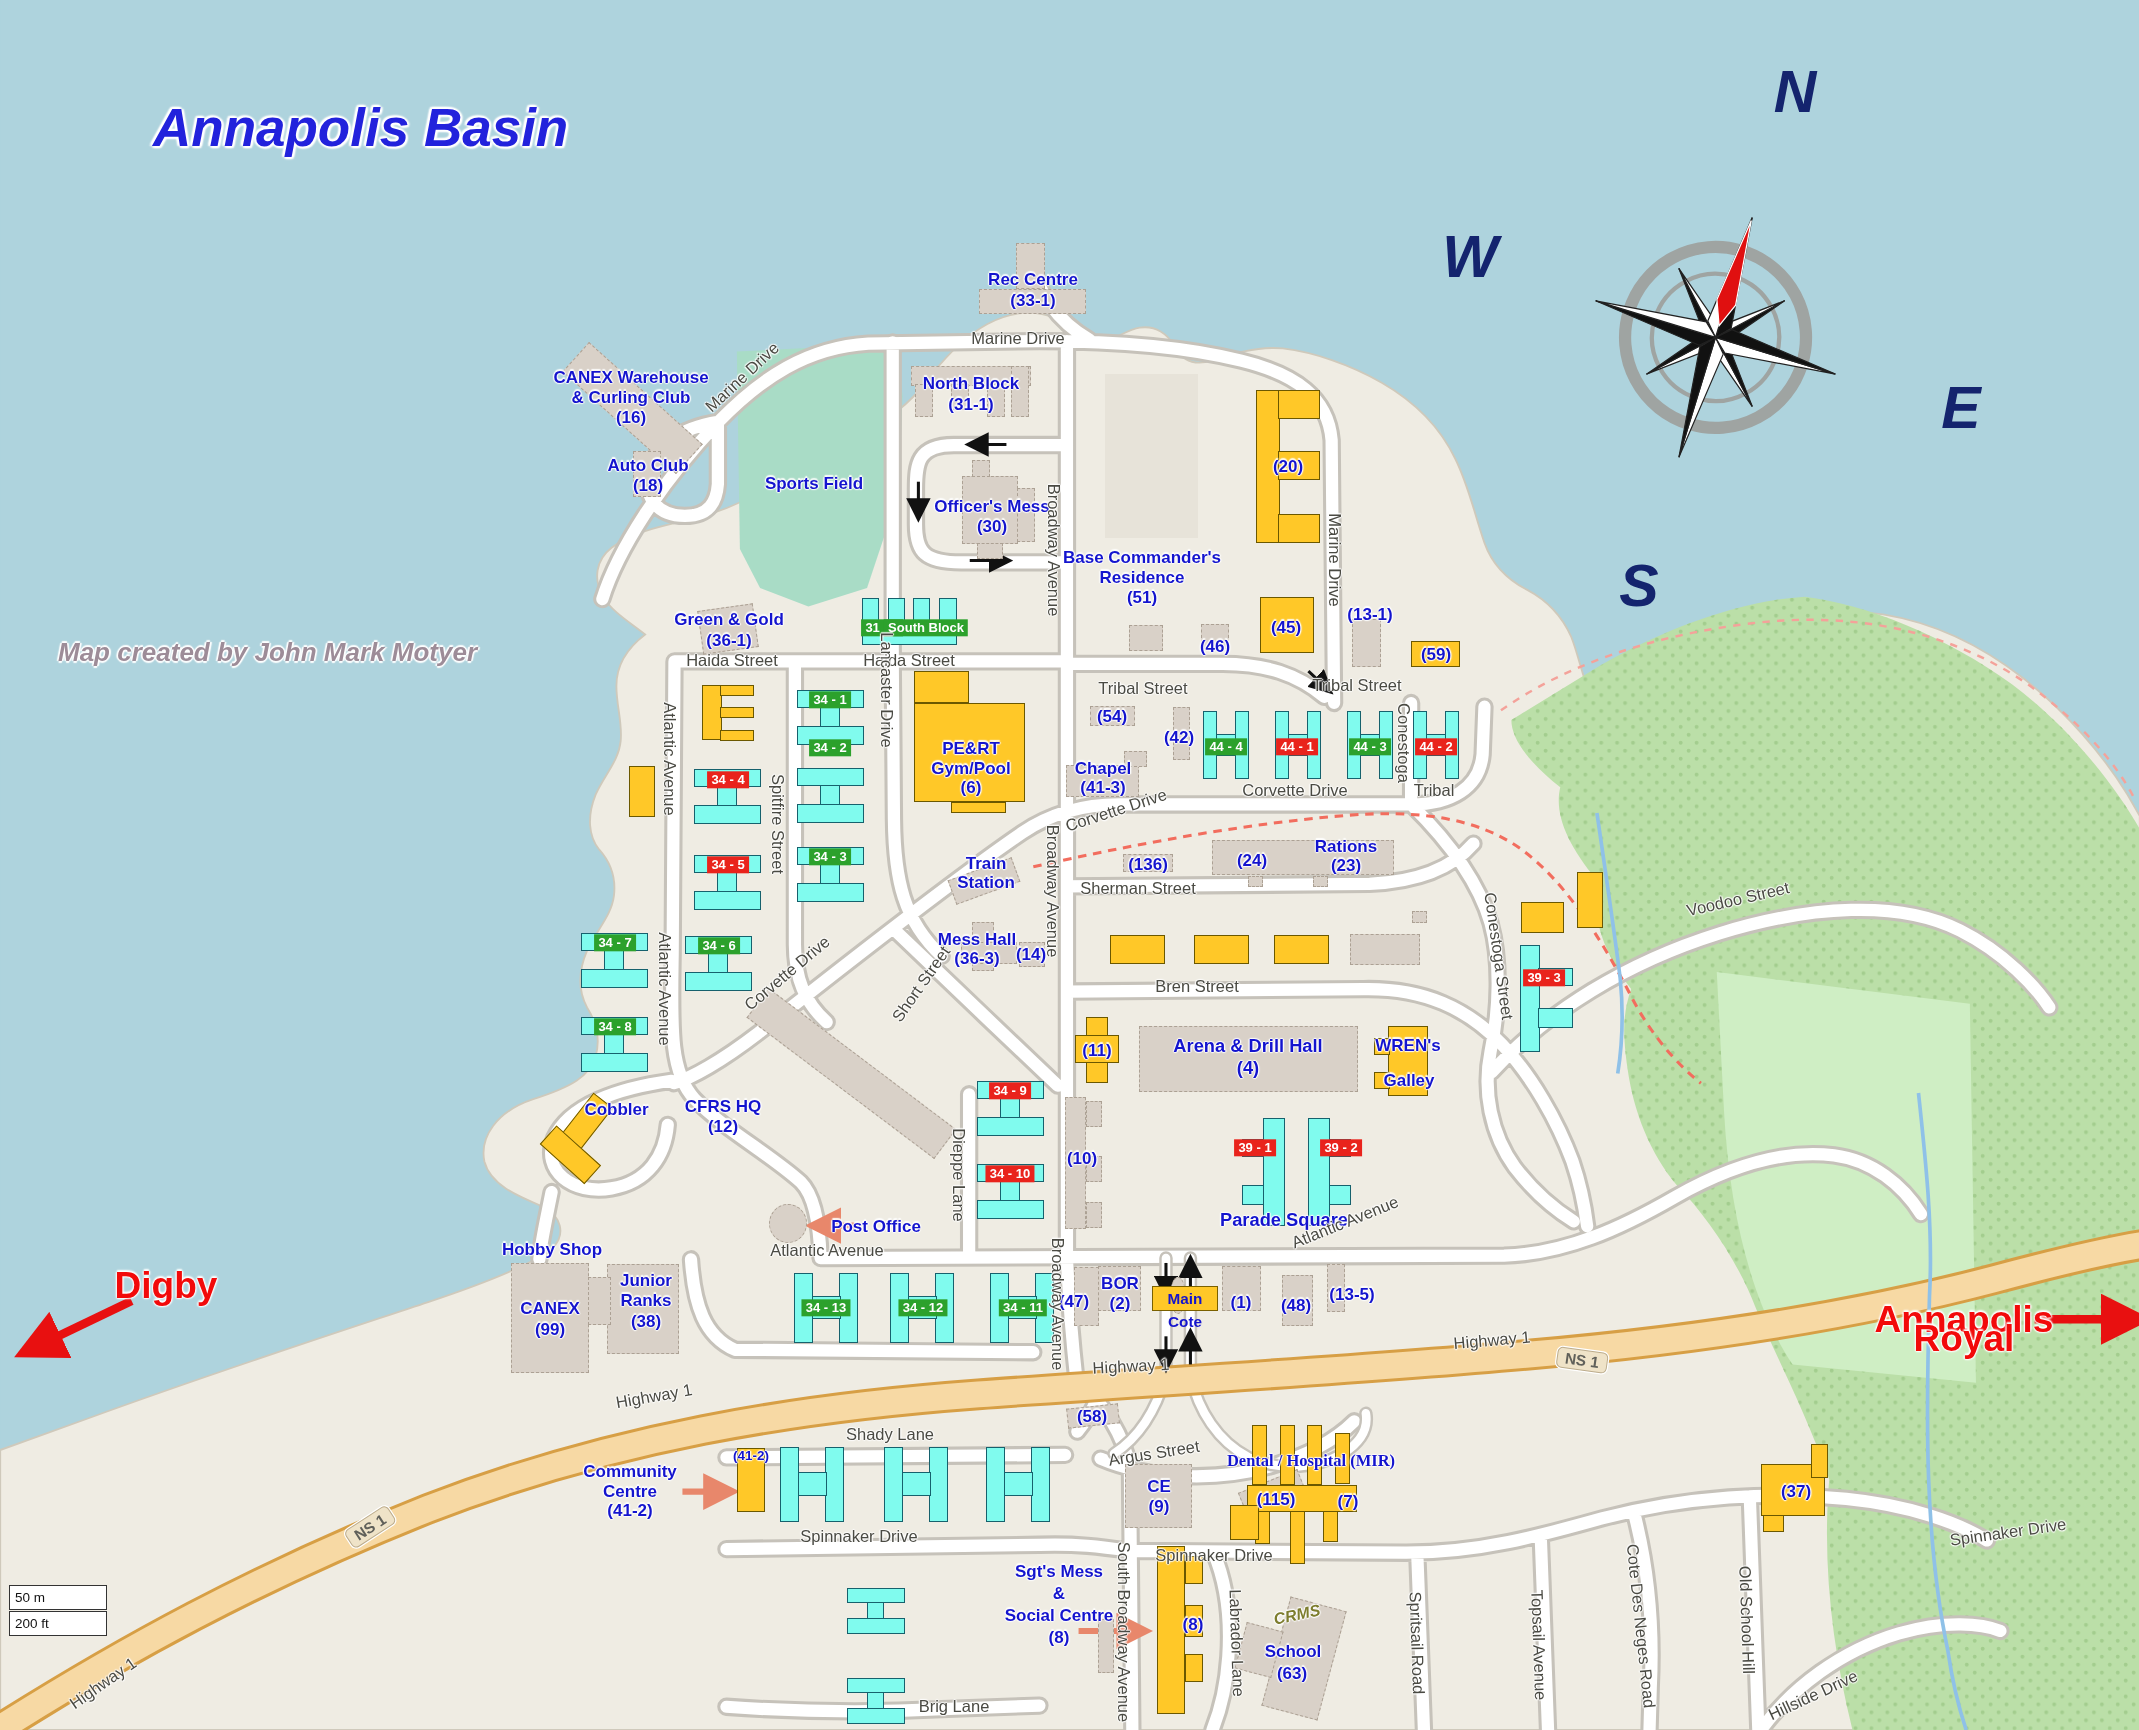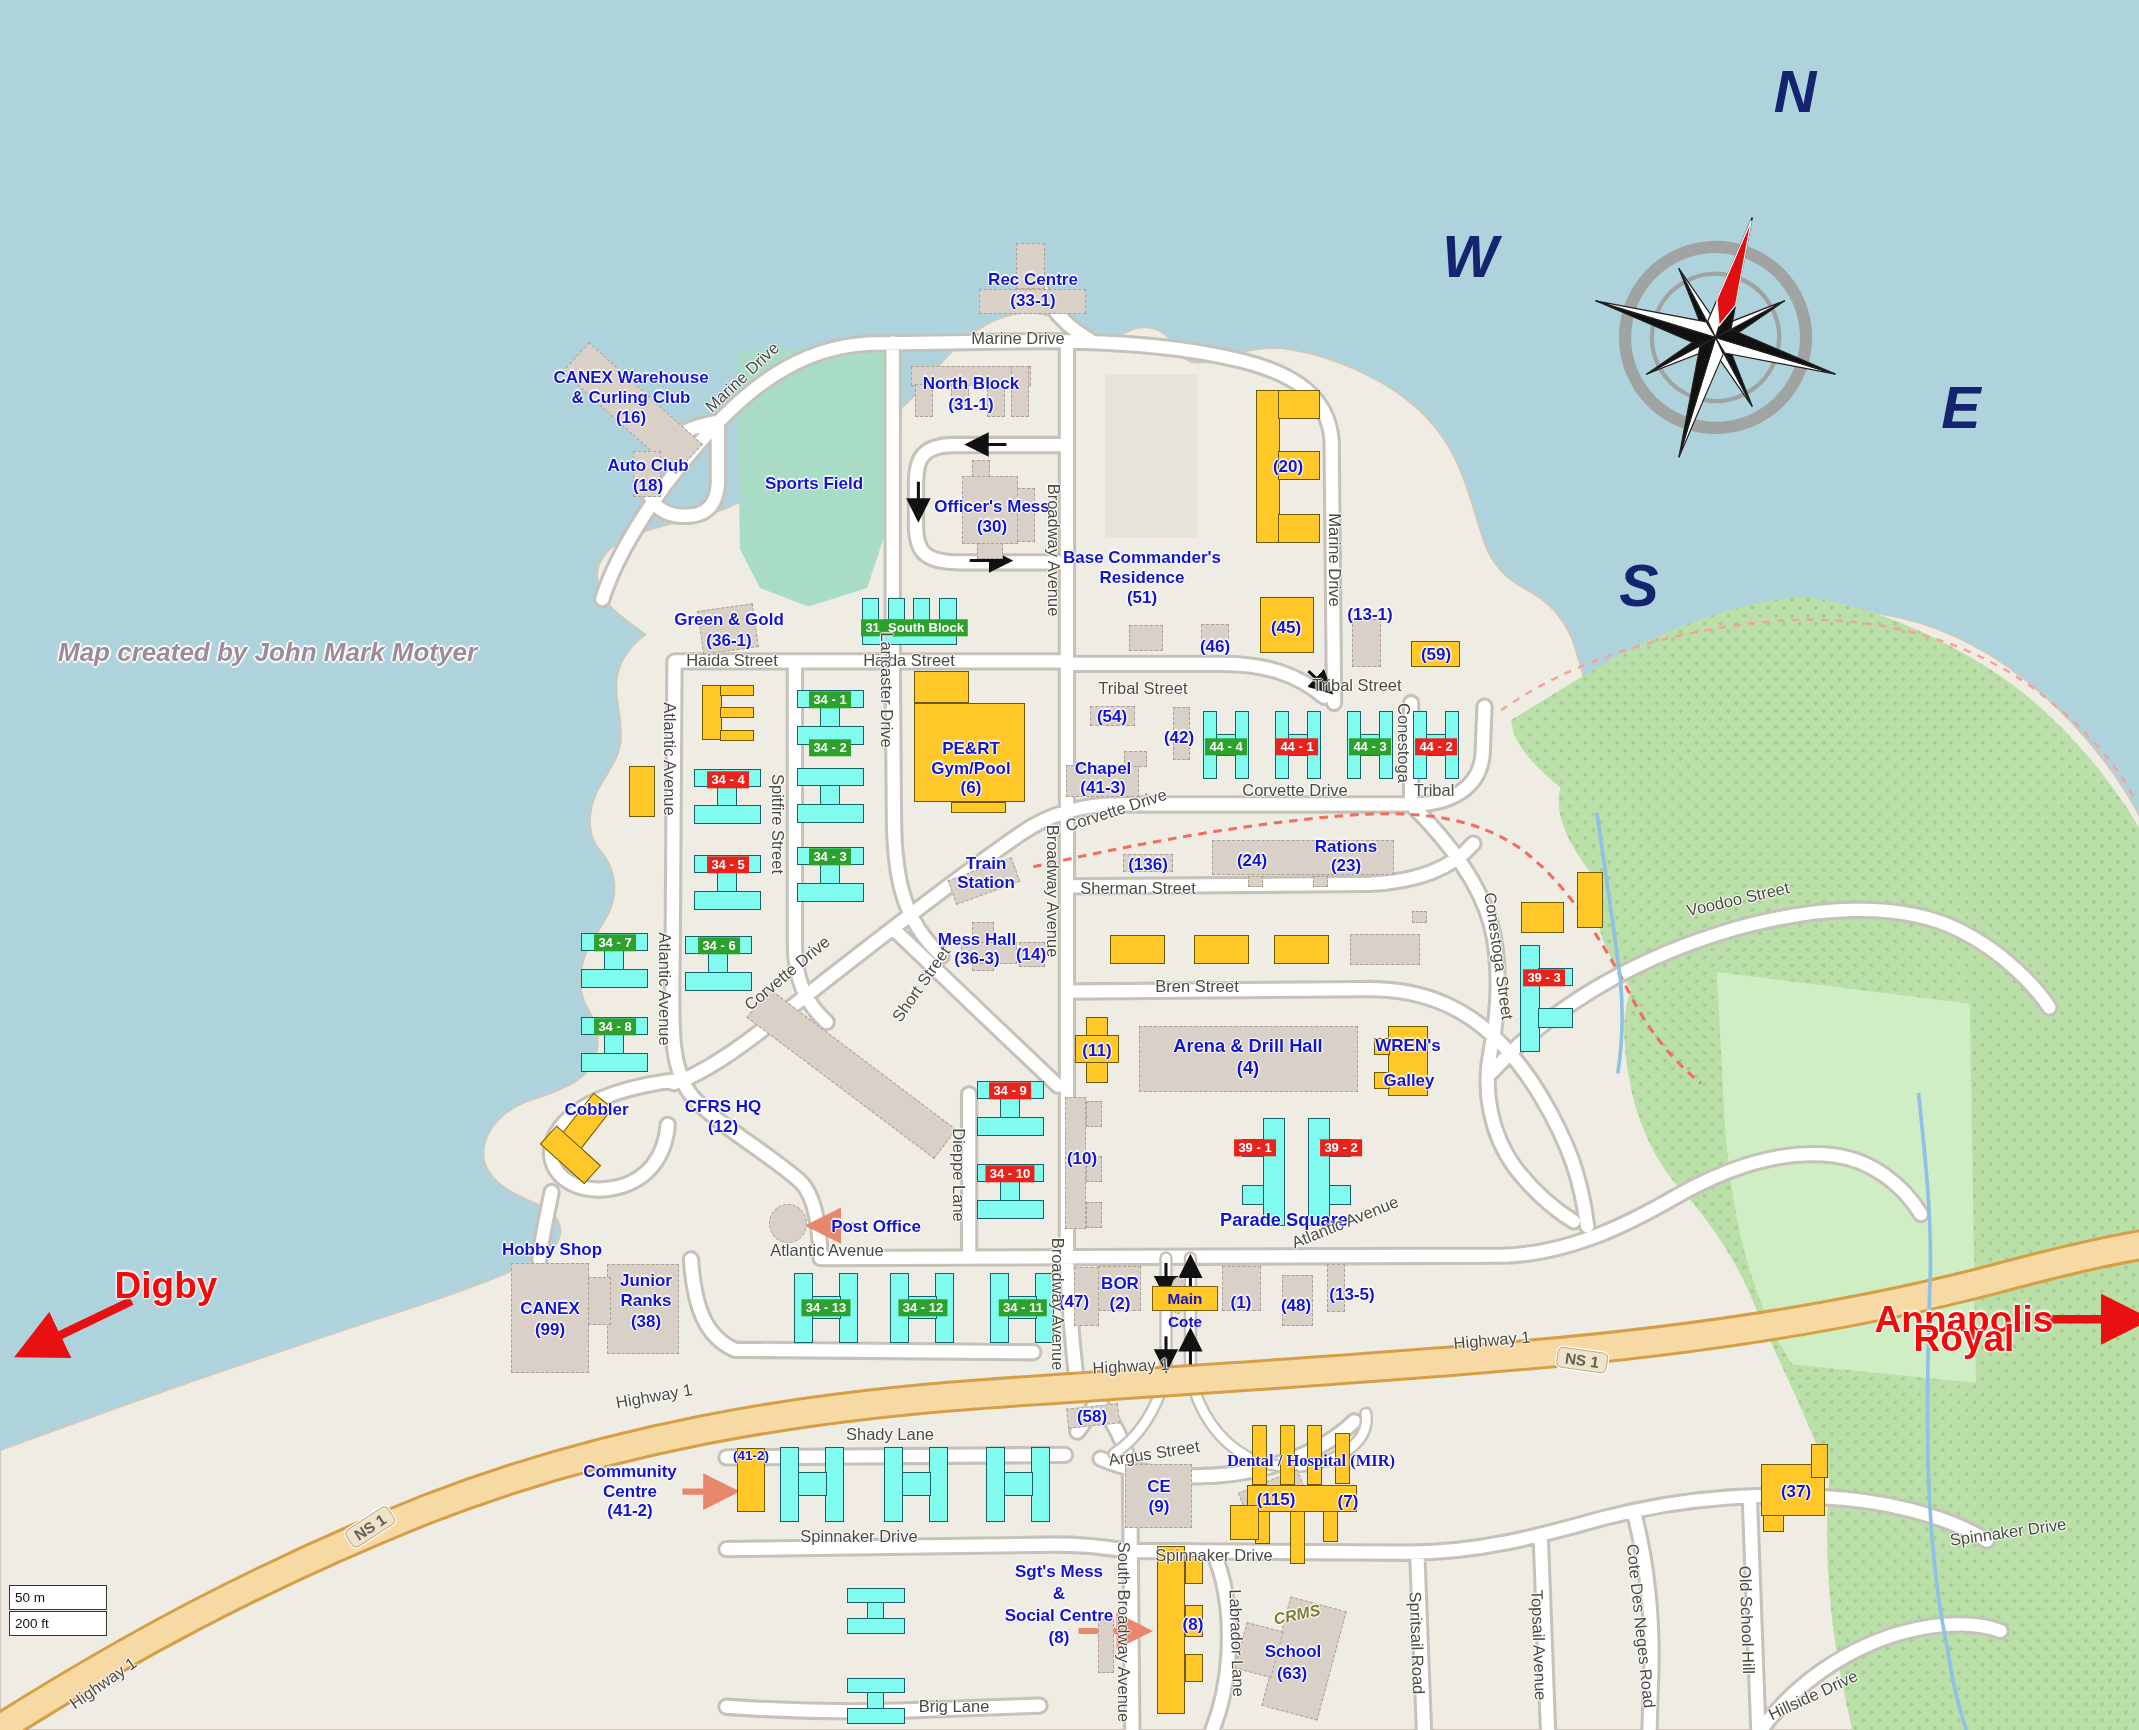--- a/index.html
+++ b/index.html
@@ -211,20 +211,21 @@
         <line x1="1502" y1="788" x2="1502" y2="840" stroke="#111" stroke-width="5" marker-end="url(#ah-blk)"></line>
         <line x1="1586" y1="917" x2="1642" y2="917" stroke="#111" stroke-width="5" marker-end="url(#ah-blk)"></line>
         <line x1="1907" y1="2066" x2="1907" y2="2112" stroke="#111" stroke-width="5" marker-end="url(#ah-blk)"></line>
         <line x1="1947" y1="2112" x2="1947" y2="2066" stroke="#111" stroke-width="5" marker-end="url(#ah-blk)"></line>
         <line x1="1907" y1="2186" x2="1907" y2="2232" stroke="#111" stroke-width="5" marker-end="url(#ah-blk)"></line>
         <line x1="1947" y1="2232" x2="1947" y2="2186" stroke="#111" stroke-width="5" marker-end="url(#ah-blk)"></line>
         <line x1="2140" y1="1098" x2="2170" y2="1126" stroke="#111" stroke-width="5" marker-end="url(#ah-blk)"></line>
       </g>
   </svg>
 
+  <div id="title">Annapolis Basin</div>
   <div id="credit">Map created by John Mark Motyer</div>
 
   <div class="comp" style="left:1795px;top:92px;">N</div>
   <div class="comp" style="left:1470px;top:257px;">W</div>
   <div class="comp" style="left:1961px;top:408px;">E</div>
   <div class="comp" style="left:1639px;top:586px;">S</div>
 
   <div id="bldg-layer">
       <div class="bw" style="left: 1016px; top: 243px; width: 29px; height: 46px;">
         <div class="bp c-tan" style="left: 0px; top: 0px; width: 29px; height: 46px;"></div>
@@ -719,21 +720,21 @@
       <div class="lb t-b" style="left: 1346px; top: 846px; transform: translate(-50%, -50%);">Rations</div>
       <div class="lb t-b" style="left: 1346px; top: 865px; transform: translate(-50%, -50%);">(23)</div>
       <div class="lb t-b" style="left: 977px; top: 939px; transform: translate(-50%, -50%);">Mess Hall</div>
       <div class="lb t-b" style="left: 977px; top: 958px; transform: translate(-50%, -50%);">(36-3)</div>
       <div class="lb t-b" style="left: 1031px; top: 954px; transform: translate(-50%, -50%);">(14)</div>
       <div class="lb t-b" style="left: 1097px; top: 1050px; transform: translate(-50%, -50%);">(11)</div>
       <div class="lb t-b" style="left: 1248px; top: 1046px; transform: translate(-50%, -50%); font-size: 18.3px;">Arena &amp; Drill Hall</div>
       <div class="lb t-b" style="left: 1248px; top: 1068px; transform: translate(-50%, -50%); font-size: 18.3px;">(4)</div>
       <div class="lb t-b" style="left: 1408px; top: 1045px; transform: translate(-50%, -50%);">WREN's</div>
       <div class="lb t-b" style="left: 1409px; top: 1080px; transform: translate(-50%, -50%);">Galley</div>
-      <div class="lb t-b" style="left: 578px; top: 1109px; transform: translate(-50%, -50%); padding-left: 37px;">Cobbler</div>
+      <div class="lb t-b" style="left: 598px; top: 1109px; transform: translate(-50%, -50%); padding-left: 37px;">Cobbler</div>
       <div class="lb t-b" style="left: 552px; top: 1249px; transform: translate(-50%, -50%);">Hobby Shop</div>
       <div class="lb t-b" style="left: 723px; top: 1106px; transform: translate(-50%, -50%);">CFRS HQ</div>
       <div class="lb t-b" style="left: 723px; top: 1126px; transform: translate(-50%, -50%);">(12)</div>
       <div class="lb t-b" style="left: 876px; top: 1226px; transform: translate(-50%, -50%);">Post Office</div>
       <div class="lb t-b" style="left: 1082px; top: 1158px; transform: translate(-50%, -50%);">(10)</div>
       <div class="lb t-b" style="left: 1284px; top: 1172px; transform: translate(-50%, -50%); font-size: 18.3px; margin-top: 48px;">Parade Square</div>
       <div class="lb t-b" style="left: 1074px; top: 1301px; transform: translate(-50%, -50%);">(47)</div>
       <div class="lb t-b" style="left: 1120px; top: 1283px; transform: translate(-50%, -50%);">BOR</div>
       <div class="lb t-b" style="left: 1120px; top: 1303px; transform: translate(-50%, -50%);">(2)</div>
       <div class="lb t-b" style="left: 1241px; top: 1302px; transform: translate(-50%, -50%);">(1)</div>

